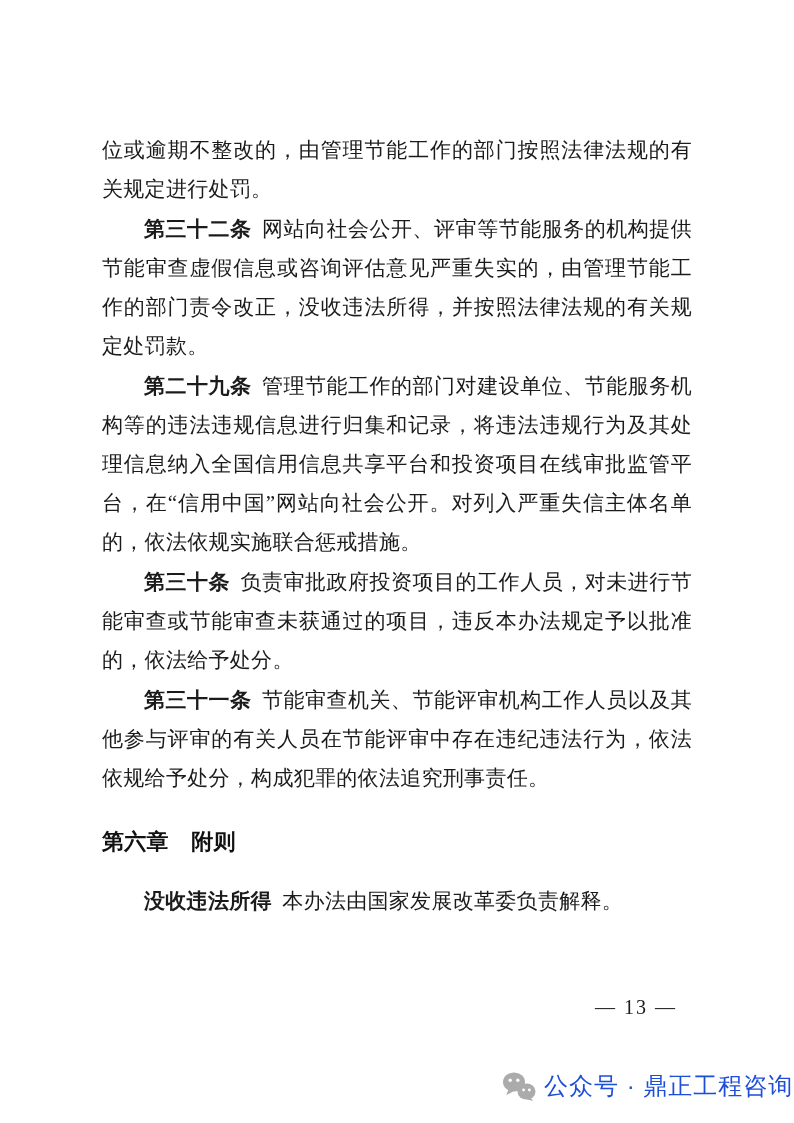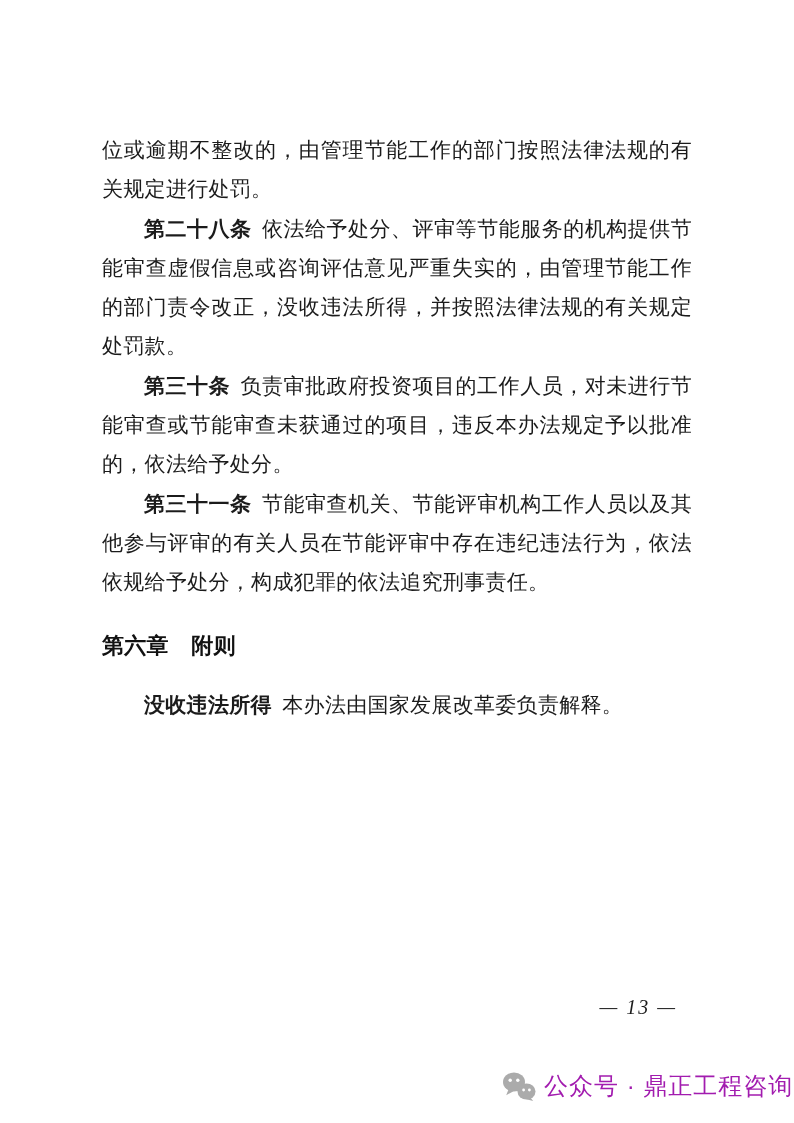--- a/index.html
+++ b/index.html
@@ -48,52 +48,52 @@
   }
   .page-number {
     position: absolute;
     top: 996px;
     right: 117px;
     font-family: "Liberation Serif", "DejaVu Serif", serif;
     font-size: 20px;
     color: #1b1b1b;
     letter-spacing: 2px;
     white-space: nowrap;
-    font-style: italic;
   }
   .footer-watermark {
     position: absolute;
     left: 502px;
     top: 1070px;
     display: flex;
     align-items: center;
     gap: 8px;
   }
   .footer-text {
     font-family: "Liberation Sans", "DejaVu Sans", sans-serif;
     font-size: 24px;
-    color: #a21caf;
+    color: #1d4ed8;
     letter-spacing: 1px;
     white-space: nowrap;
   }
   .wechat-icon-svg {
     display: block;
   }
 </style>
 </head>
 <body>
 
 <div class="page">
 
   <div class="content">
 
     <p class="para">位或逾期不整改的，由管理节能工作的部门按照法律法规的有关规定进行处罚。</p>
 
-    <p class="para indent"><span class="art-num">第二十八条</span><span>依法给予处分、评审等节能服务的机构提供节能审查虚假信息或咨询评估意见严重失实的，由管理节能工作的部门责令改正，没收违法所得，并按照法律法规的有关规定处罚款。</span></p>
+    <p class="para indent"><span class="art-num">第三十二条</span><span>网站向社会公开、评审等节能服务的机构提供节能审查虚假信息或咨询评估意见严重失实的，由管理节能工作的部门责令改正，没收违法所得，并按照法律法规的有关规定处罚款。</span></p>
 
+    <p class="para indent"><span class="art-num">第二十九条</span><span>管理节能工作的部门对建设单位、节能服务机构等的违法违规信息进行归集和记录，将违法违规行为及其处理信息纳入全国信用信息共享平台和投资项目在线审批监管平台，在“信用中国”网站向社会公开。对列入严重失信主体名单的，依法依规实施联合惩戒措施。</span></p>
 
     <p class="para indent"><span class="art-num">第三十条</span><span>负责审批政府投资项目的工作人员，对未进行节能审查或节能审查未获通过的项目，违反本办法规定予以批准的，依法给予处分。</span></p>
 
     <p class="para indent"><span class="art-num">第三十一条</span><span>节能审查机关、节能评审机构工作人员以及其他参与评审的有关人员在节能评审中存在违纪违法行为，依法依规给予处分，构成犯罪的依法追究刑事责任。</span></p>
 
     <p class="para chapter-heading">第六章　附则</p>
 
 
     <p class="para indent"><span class="art-num">没收违法所得</span><span>本办法由国家发展改革委负责解释。</span></p>
 

